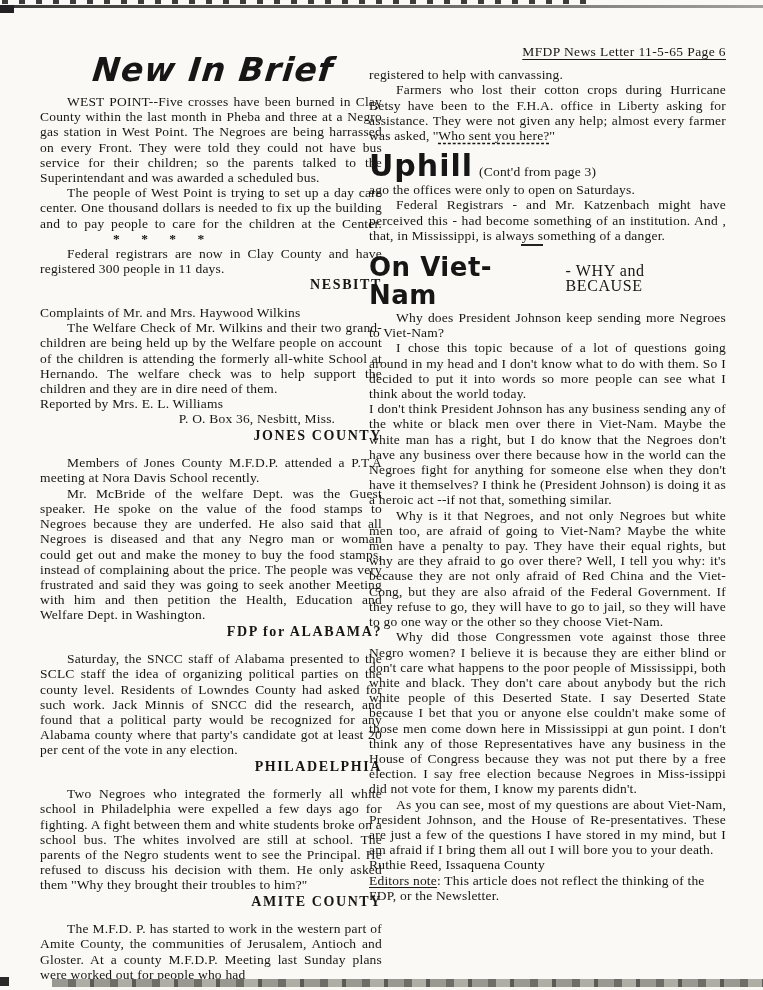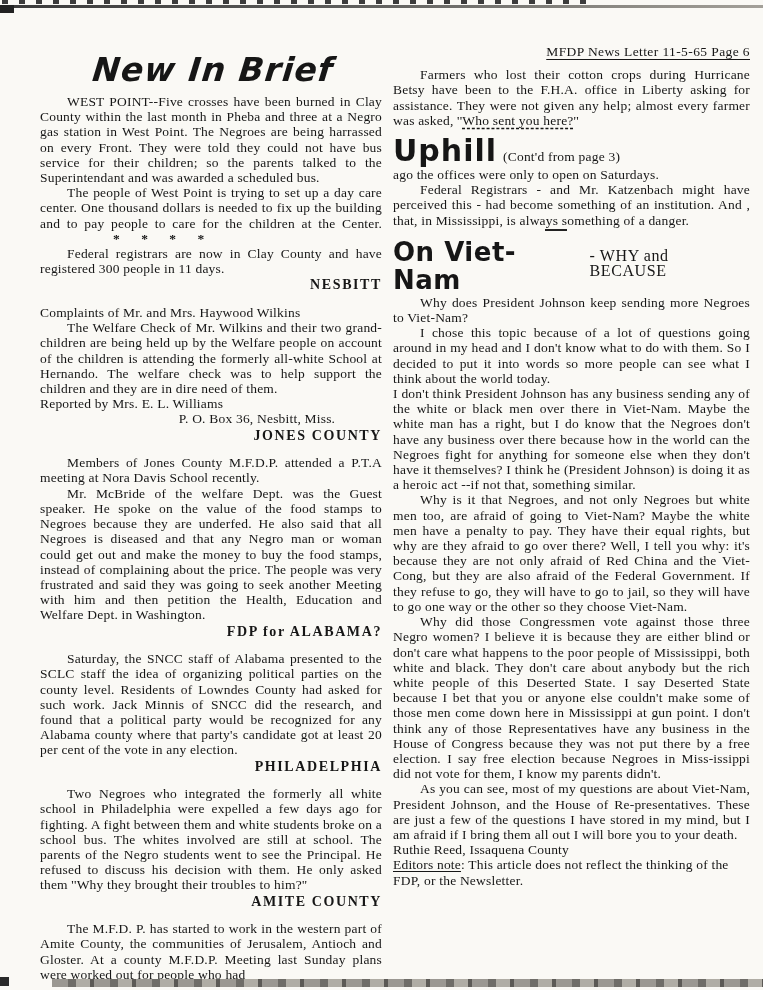--- a/index.html
+++ b/index.html
@@ -23,21 +23,21 @@
     background:repeating-linear-gradient(90deg,#9b9892 0 16px,#6f6d68 16px 24px,#b0ada5 24px 38px,#5c5a56 38px 42px);
   }
   .bottom-mark{position:absolute;left:0;bottom:4px;width:9px;height:9px;background:#2a2a2a;}
 
   
   .col{
     position:absolute;font-size:13.5px;line-height:15.2px;
     text-align:justify;letter-spacing:0.2px;
   }
   .col-left{left:40px;top:52px;width:342px;}
-  .col-right{left:393px;top:44px;width:357px;}
+  .col-right{left:369px;top:44px;width:357px;}
 
   p{margin:0;}
   .indent{text-indent:27px;}
   .plain{text-align:left;}
 
   .brief-headline{
     margin:0 0 6px 4px;text-align:center;
     font-family:"DejaVu Sans",sans-serif;font-style:italic;font-weight:bold;
     font-size:33px;line-height:36px;letter-spacing:1px;transform:skewX(-6deg);
   }
@@ -97,20 +97,21 @@
     <h2 class="section-heading">PHILADELPHIA</h2>
     <p class="indent">Two Negroes who integrated the formerly all white school in Philadelphia were expelled a few days ago for fighting. A fight between them and white students broke on a school bus. The whites involved are still at school. The parents of the Negro students went to see the Principal. He refused to discuss his decision with them. He only asked them ''Why they brought their troubles to him?''</p>
 
     <h2 class="section-heading">AMITE COUNTY</h2>
     <p class="indent">The M.F.D. P. has started to work in the western part of Amite County, the communities of Jerusalem, Antioch and Gloster. At a county M.F.D.P. Meeting last Sunday plans were worked out for people who had</p>
   </div>
 
   <div class="col col-right">
     <div class="page-header"><span>MFDP News Letter 11-5-65 Page 6</span></div>
 
+    <p class="plain">registered to help with canvassing.</p>
     <p class="indent"><span>Farmers who lost their cotton crops during Hurricane Betsy have been to the F.H.A. office in Liberty asking for assistance. They were not given any help; almost every farmer was asked, ''</span><span class="u-dashed">Who sent you here?</span><span>''</span></p>
 
     <div class="headline-row">
       <span class="big-head">Uphill</span>
       <span class="head-suffix">(Cont'd from page 3)</span>
     </div>
     <p class="plain">ago the offices were only to open on Saturdays.</p>
     <p class="indent">Federal Registrars - and Mr. Katzenbach might have perceived this - had become something of an institution. And , that, in Mississippi, is always something of a danger.</p>
     <div class="dash-sep"></div>
 

